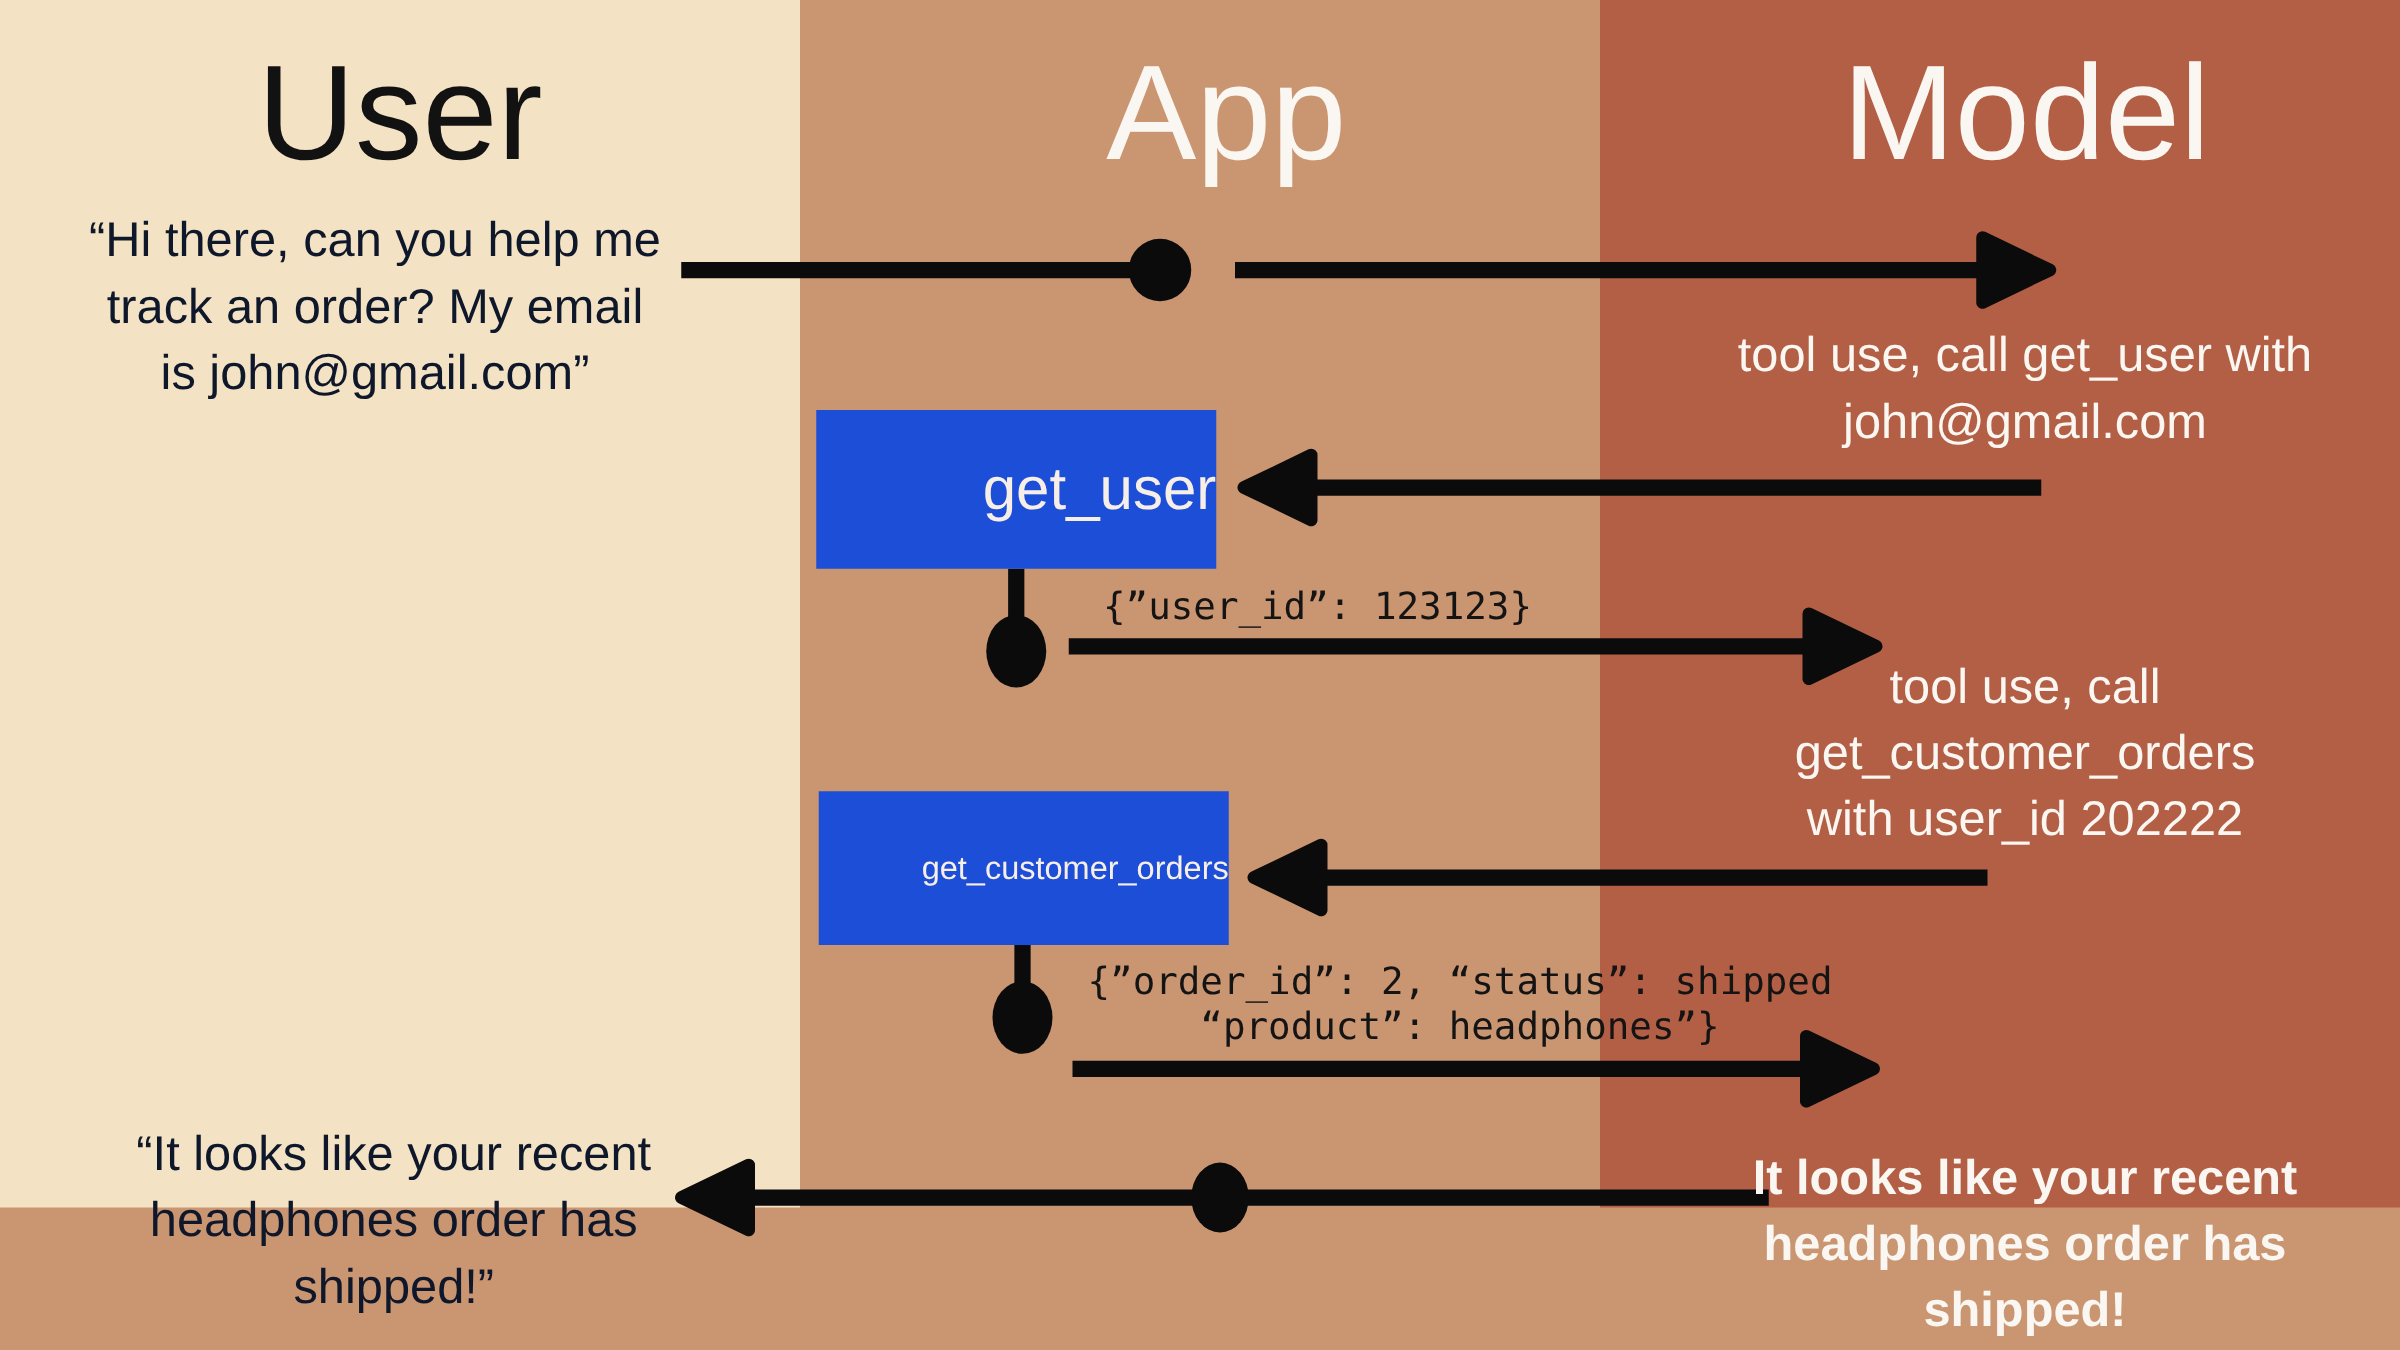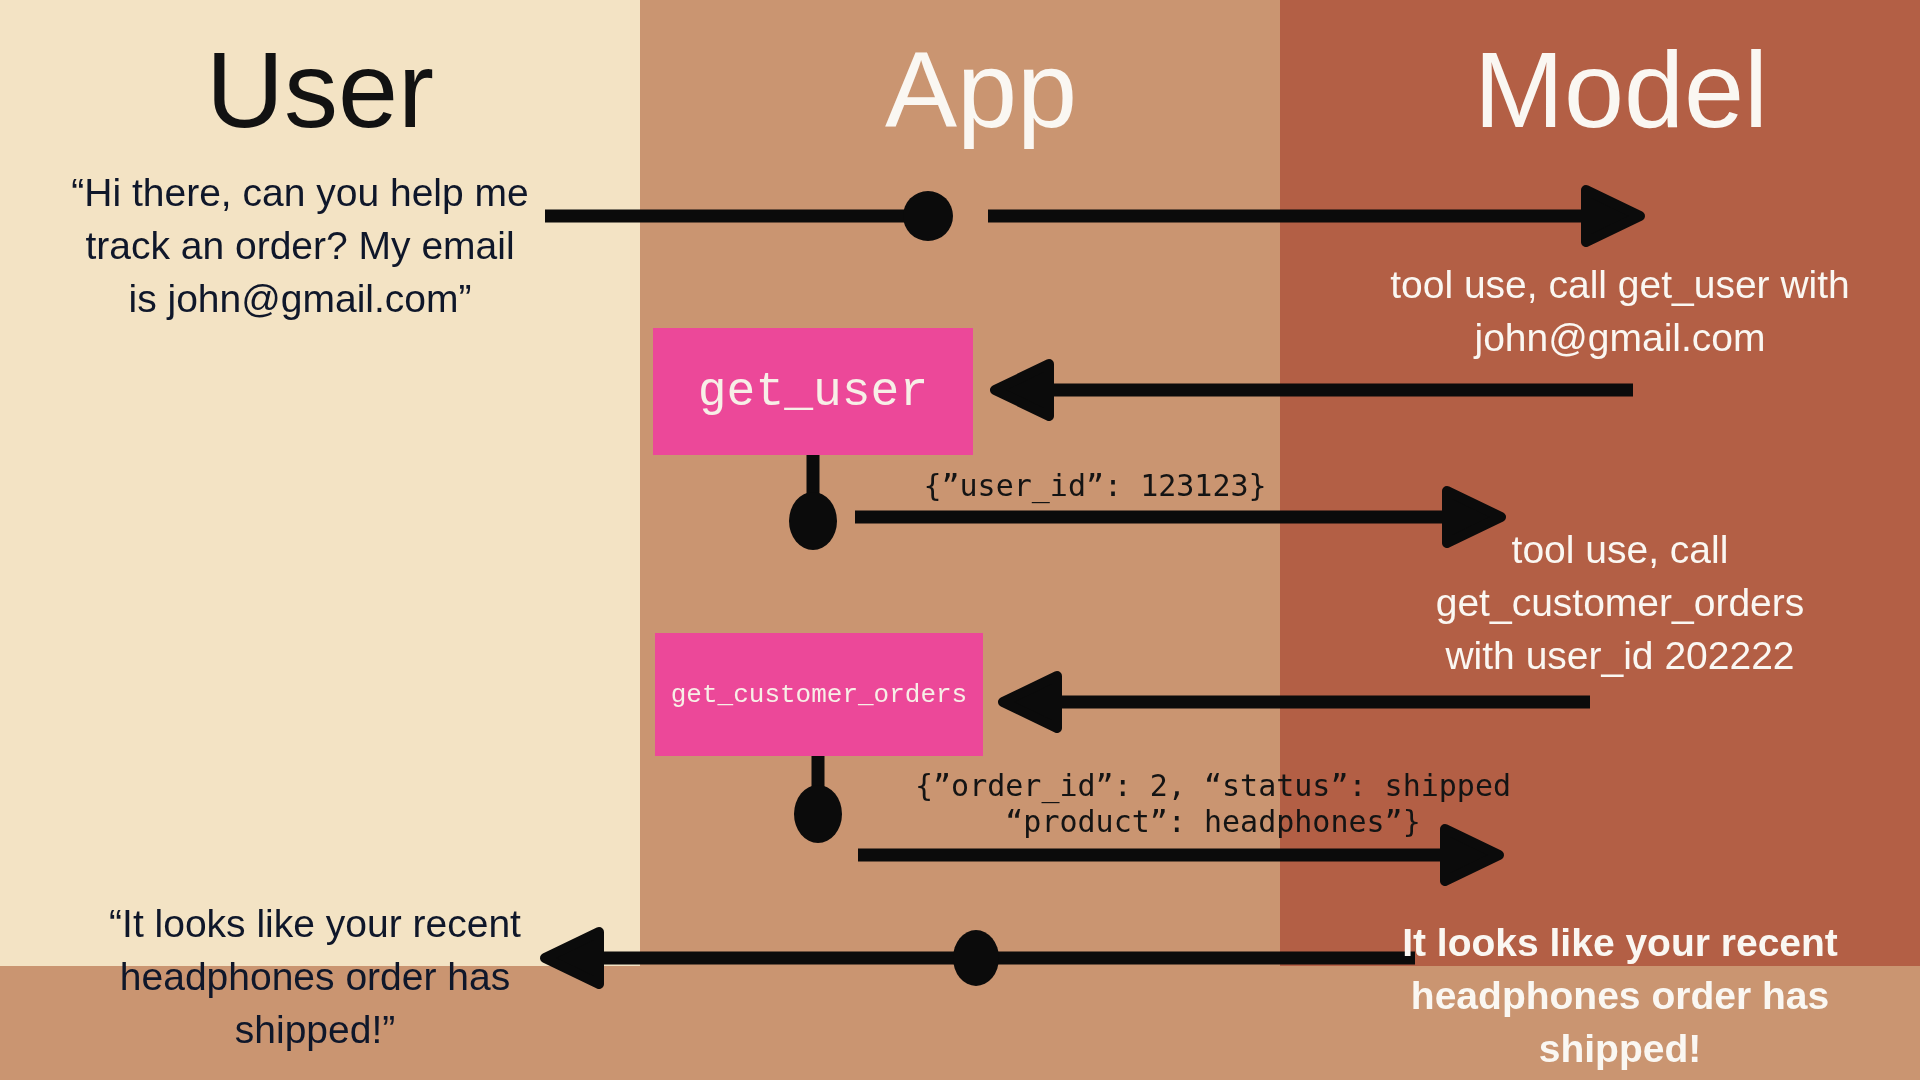--- a/index.html
+++ b/index.html
@@ -22,30 +22,30 @@
 
   .msg{position:absolute;white-space:pre-line;text-align:center;}
   .body-text{font-size:39px;line-height:53px;}
   .msg-black{color:#0f172a;}
   .msg-white{color:#FAF7F2;}
   .mono{font-family:"DejaVu Sans Mono", monospace;}
   .json-label{font-size:30px;line-height:36px;color:#141414;}
 
   #user-msg-1{left:20px;top:166px;width:560px;}
   #model-msg-1{left:1320px;top:258px;width:600px;}
-  #json-1{left:860px;top:468px;width:470px;}
+  #json-1{left:819px;top:468px;width:470px;}
   #model-msg-2{left:1320px;top:523px;width:600px;}
-  #json-2{left:868px;top:768px;width:600px;margin-left:45px;}
+  #json-2{left:868px;top:768px;width:600px;}
   #model-msg-3{left:1320px;top:916px;width:600px;font-weight:bold;}
   #user-msg-2{left:30px;top:897px;width:570px;}
 
   .tool-box{
-    position:absolute;background:#ec4899;color:#F7EFE7;
-    display:flex;align-items:center;justify-content:center;
-    font-family:Liberation Mono, monospace;text-align:center;
+    position:absolute;background:#1d4ed8;color:#F7EFE7;
+    display:flex;align-items:center;justify-content:flex-end;
+    font-family:Liberation Sans, sans-serif;text-align:center;
   }
   #tool-box-1{left:653px;top:328px;width:320px;height:127px;font-size:48px;}
   #tool-box-2{left:655px;top:633px;width:328px;height:123px;font-size:26px;}
 
   svg.overlay{position:absolute;left:0;top:0;width:1920px;height:1080px;pointer-events:none;}
 </style>
 </head>
 <body>
 
 <div class="col col-user">

